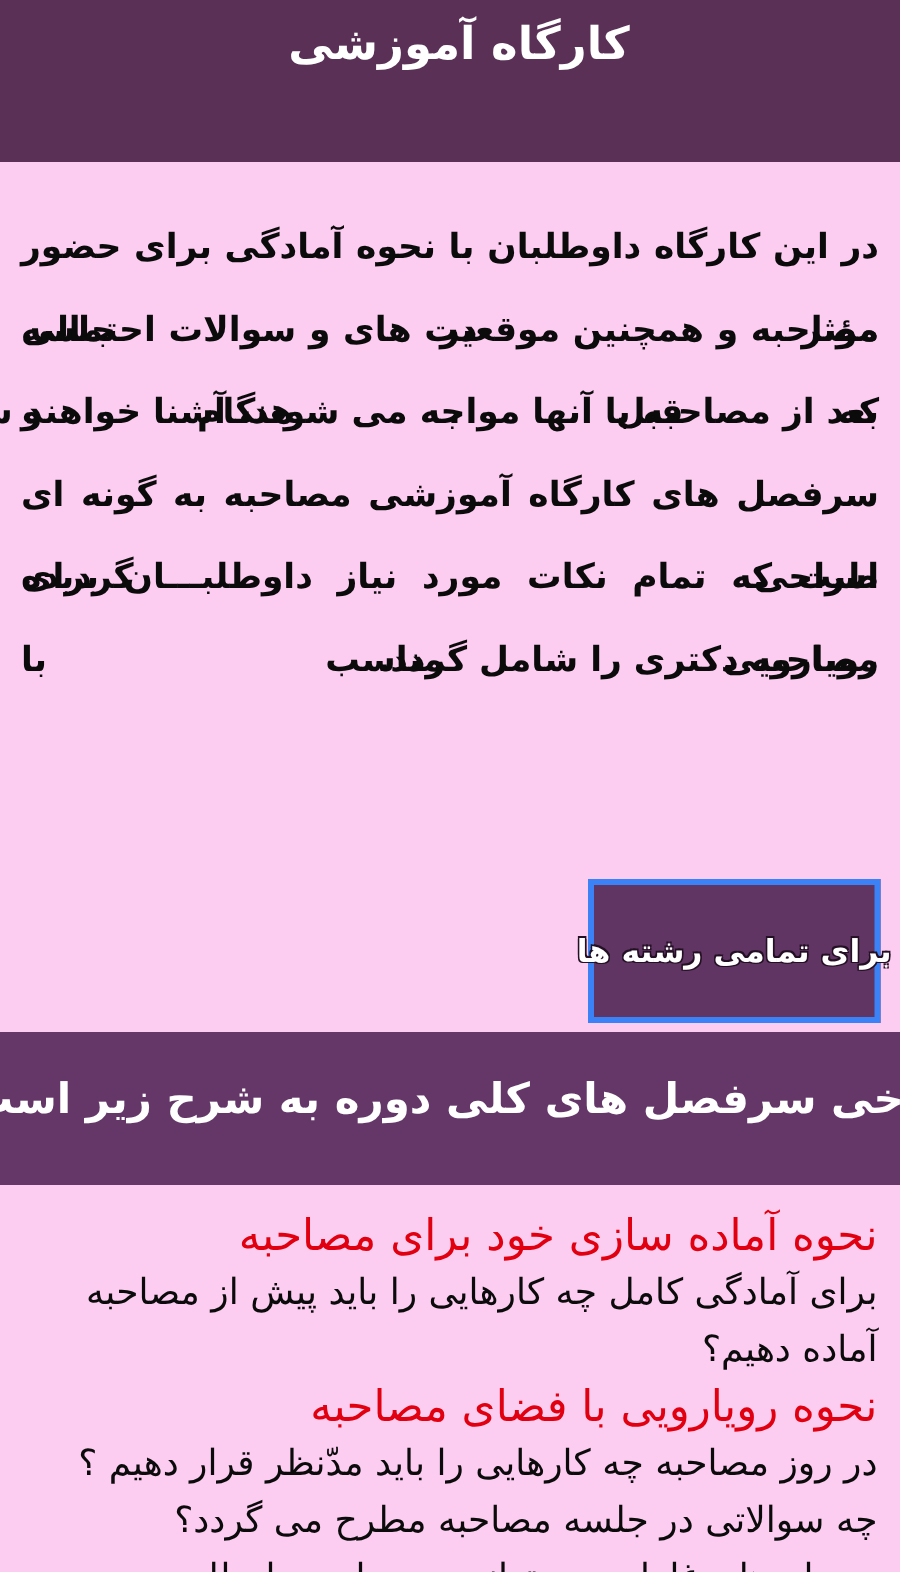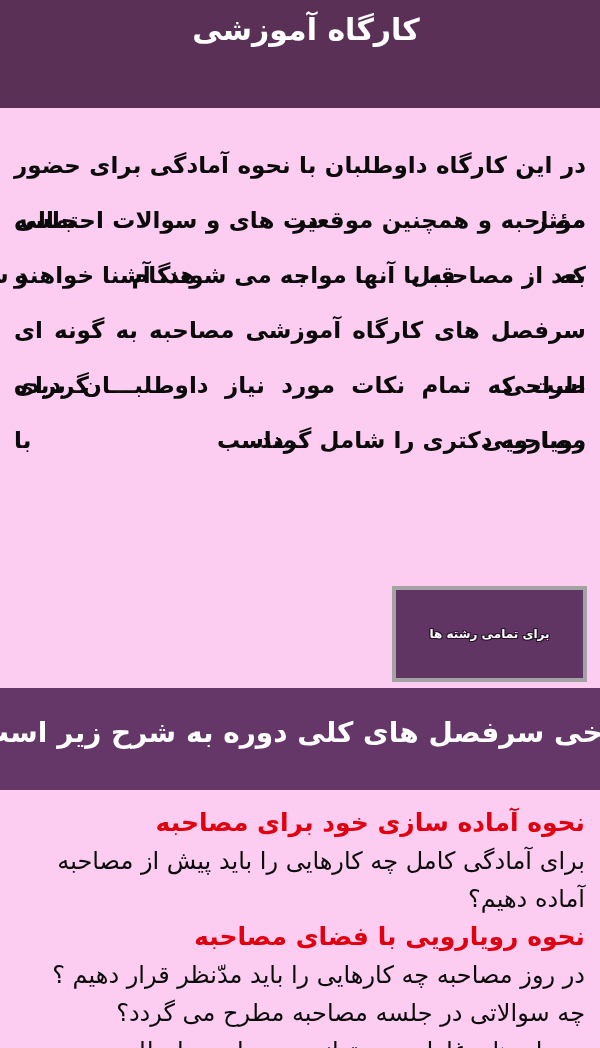--- a/index.html
+++ b/index.html
@@ -67,25 +67,25 @@
   .badge-row {
     background: var(--pink, #fccdf1);
     height: 108px;
     padding: 6px 0 0 0;
     box-sizing: border-box;
   }
   .badge {
     margin-right: 13px;
     width: 187px;
     height: 88px;
-    border: 4px solid #a3a3a3;
+    border: 4px solid #3b82f6;
     background: var(--button-purple, #603463);
     color: #ffffff;
     font-weight: bold;
-    font-size: 12px;
+    font-size: 21px;
     display: flex;
     align-items: center;
     justify-content: center;
     white-space: nowrap;
     text-shadow: 1px 1px 0 #241024, -1px 1px 0 #241024, 1px -1px 0 #241024, -1px -1px 0 #241024;
     cursor: default;
   }
 
   
   .band {
@@ -106,22 +106,22 @@
 
   
   .syllabus {
     background: var(--pink, #fccdf1);
     padding: 14px 15px 0 10px;
     box-sizing: border-box;
     height: 366px;
   }
   .topic-heading {
     color: var(--heading-red, #e1000f);
-    font-size: 25px;
-    font-weight: bold;
+    font-size: 29px;
+    font-weight: normal;
     line-height: 38px;
     height: 38px;
     text-align: right;
     white-space: nowrap;
   }
   .topic-line {
     color: var(--text-black, #0b0b0b);
     font-size: 24px;
     font-weight: normal;
     line-height: 38px;

